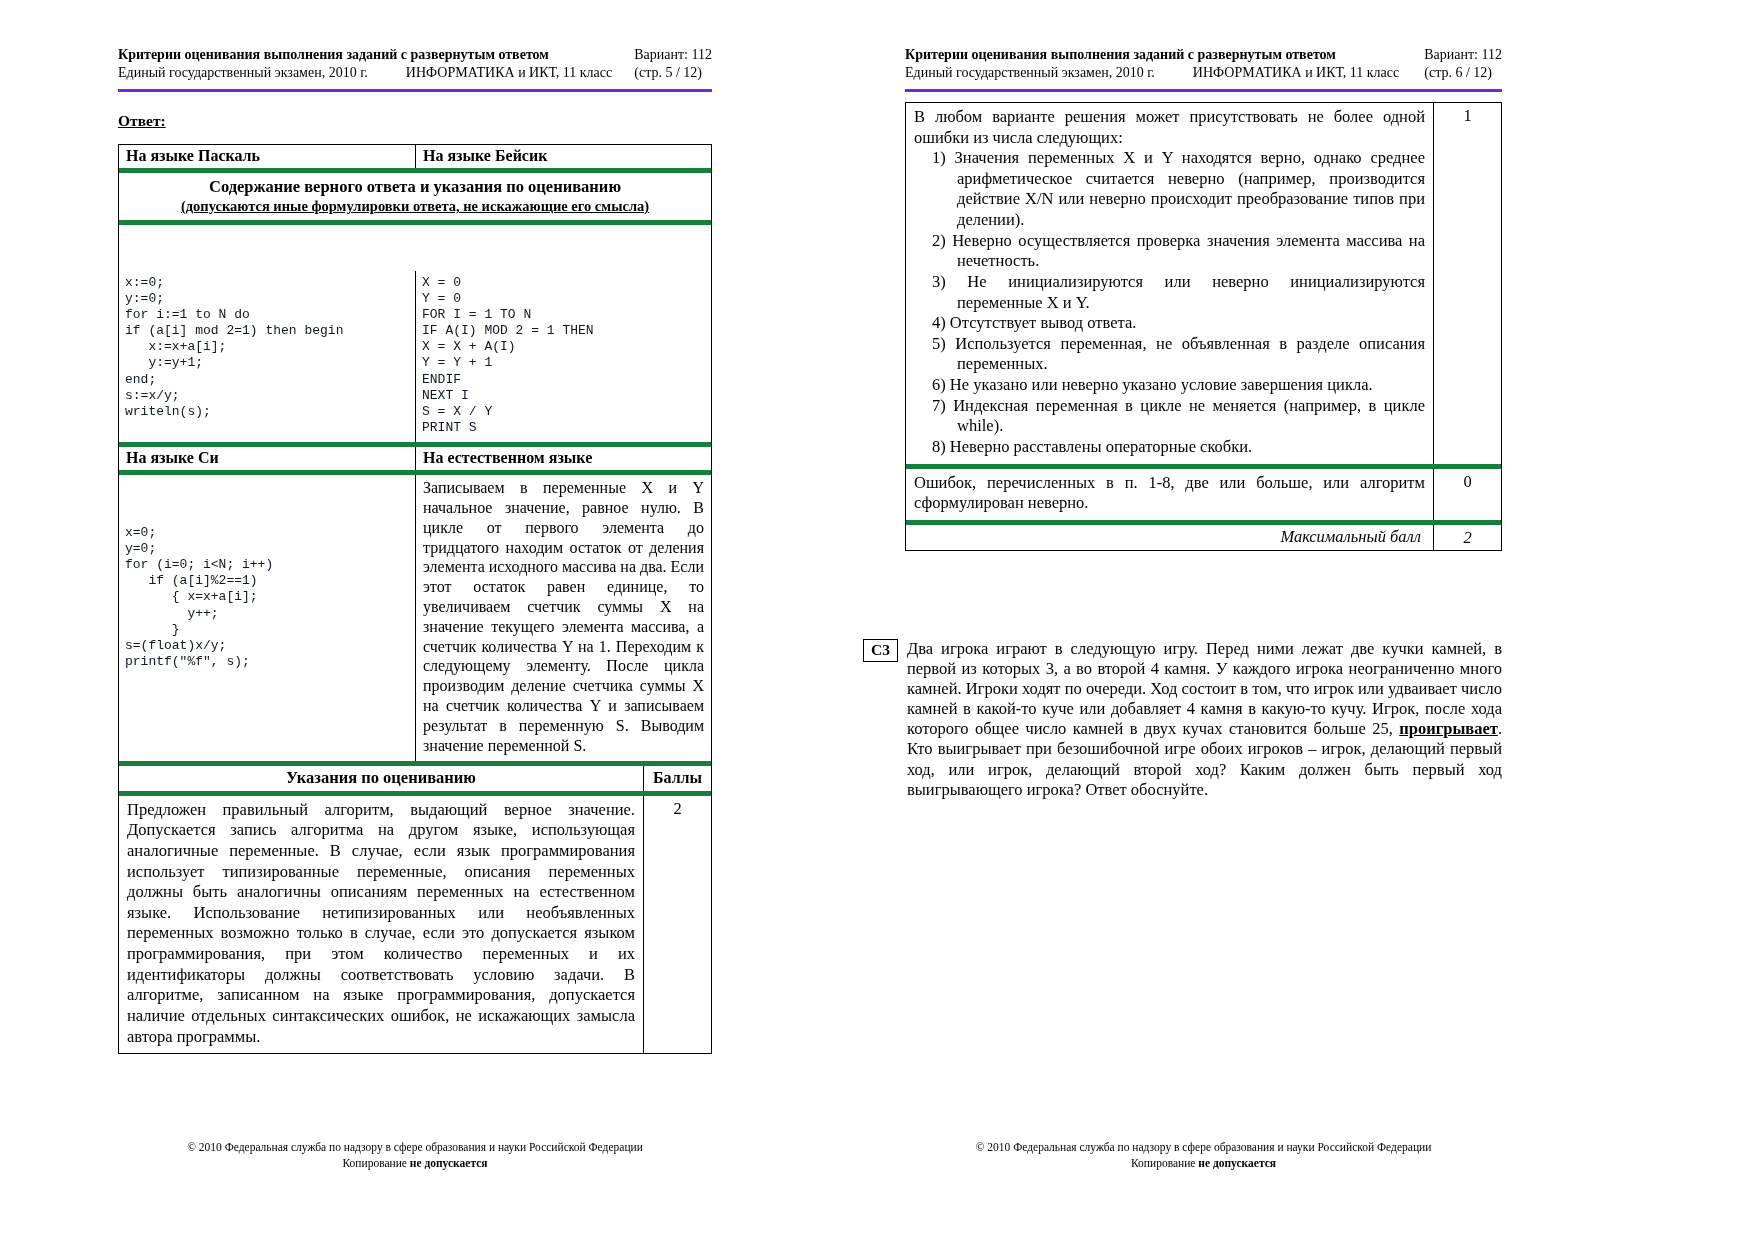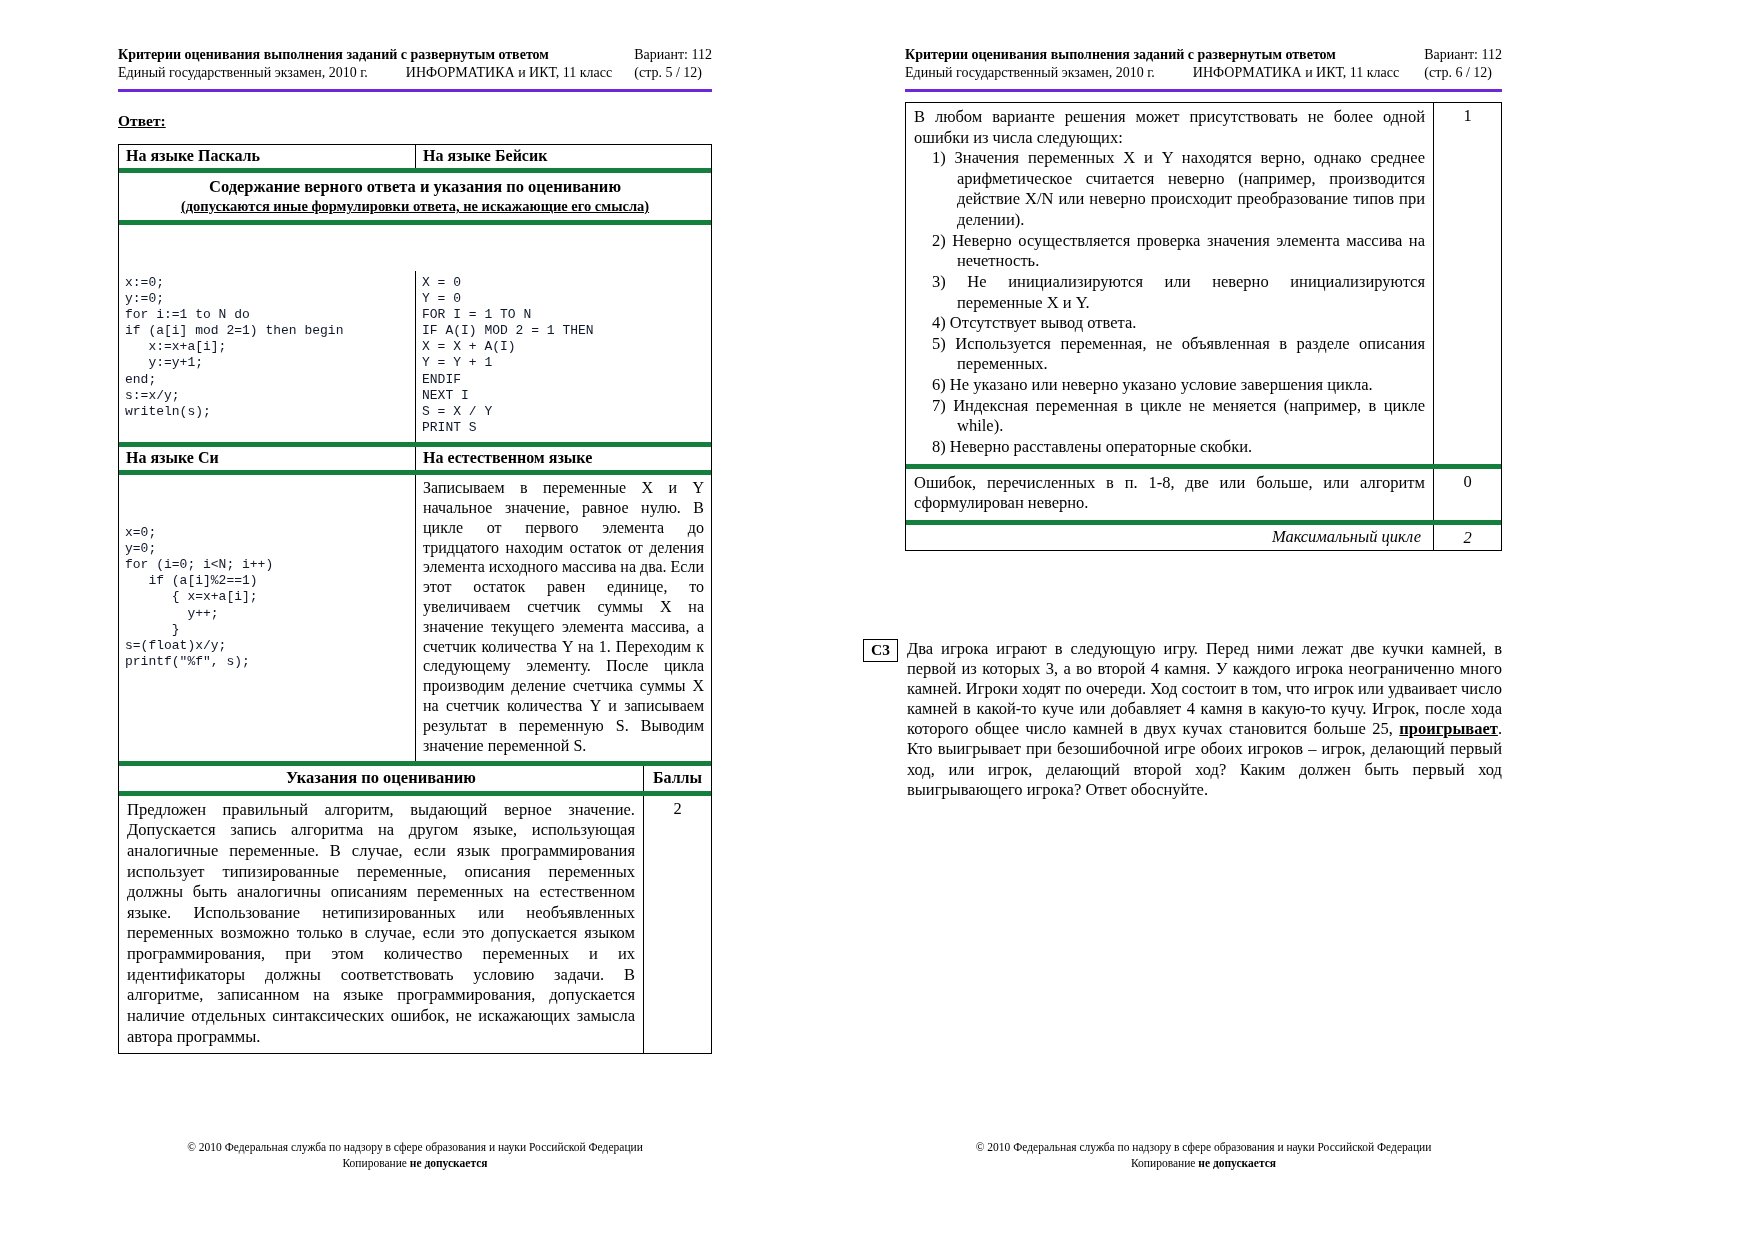--- a/index.html
+++ b/index.html
@@ -182,21 +182,21 @@
           <div class="err-item">8) Неверно расставлены операторные скобки.</div>
         </div>
       </div>
       <div class="cell score-col">1</div>
     </div>
     <div class="trow">
       <div class="cell main-col body-text">Ошибок, перечисленных в п. 1-8, две или больше, или алгоритм сформулирован неверно.</div>
       <div class="cell score-col">0</div>
     </div>
     <div class="trow max-row">
-      <div class="cell main-col">Максимальный цикле</div>
+      <div class="cell main-col">Максимальный балл</div>
       <div class="cell score-col">2</div>
     </div>
   </div>
 
   <div class="task">
     <div class="task-label">С3</div>
     <div class="task-text">
       <span>Два игрока играют в следующую игру. Перед ними лежат две кучки камней, в первой из которых 3, а во второй 4 камня. У каждого игрока неограниченно много камней. Игроки ходят по очереди. Ход состоит в том, что игрок или удваивает число камней в какой-то куче или добавляет 4 камня в какую-то кучу. Игрок, после хода которого общее число камней в двух кучах становится больше 25, </span><span class="bu">проигрывает</span><span>. Кто выигрывает при безошибочной игре обоих игроков – игрок, делающий первый ход, или игрок, делающий второй ход? Каким должен быть первый ход выигрывающего игрока? Ответ обоснуйте.</span>
     </div>
   </div>

